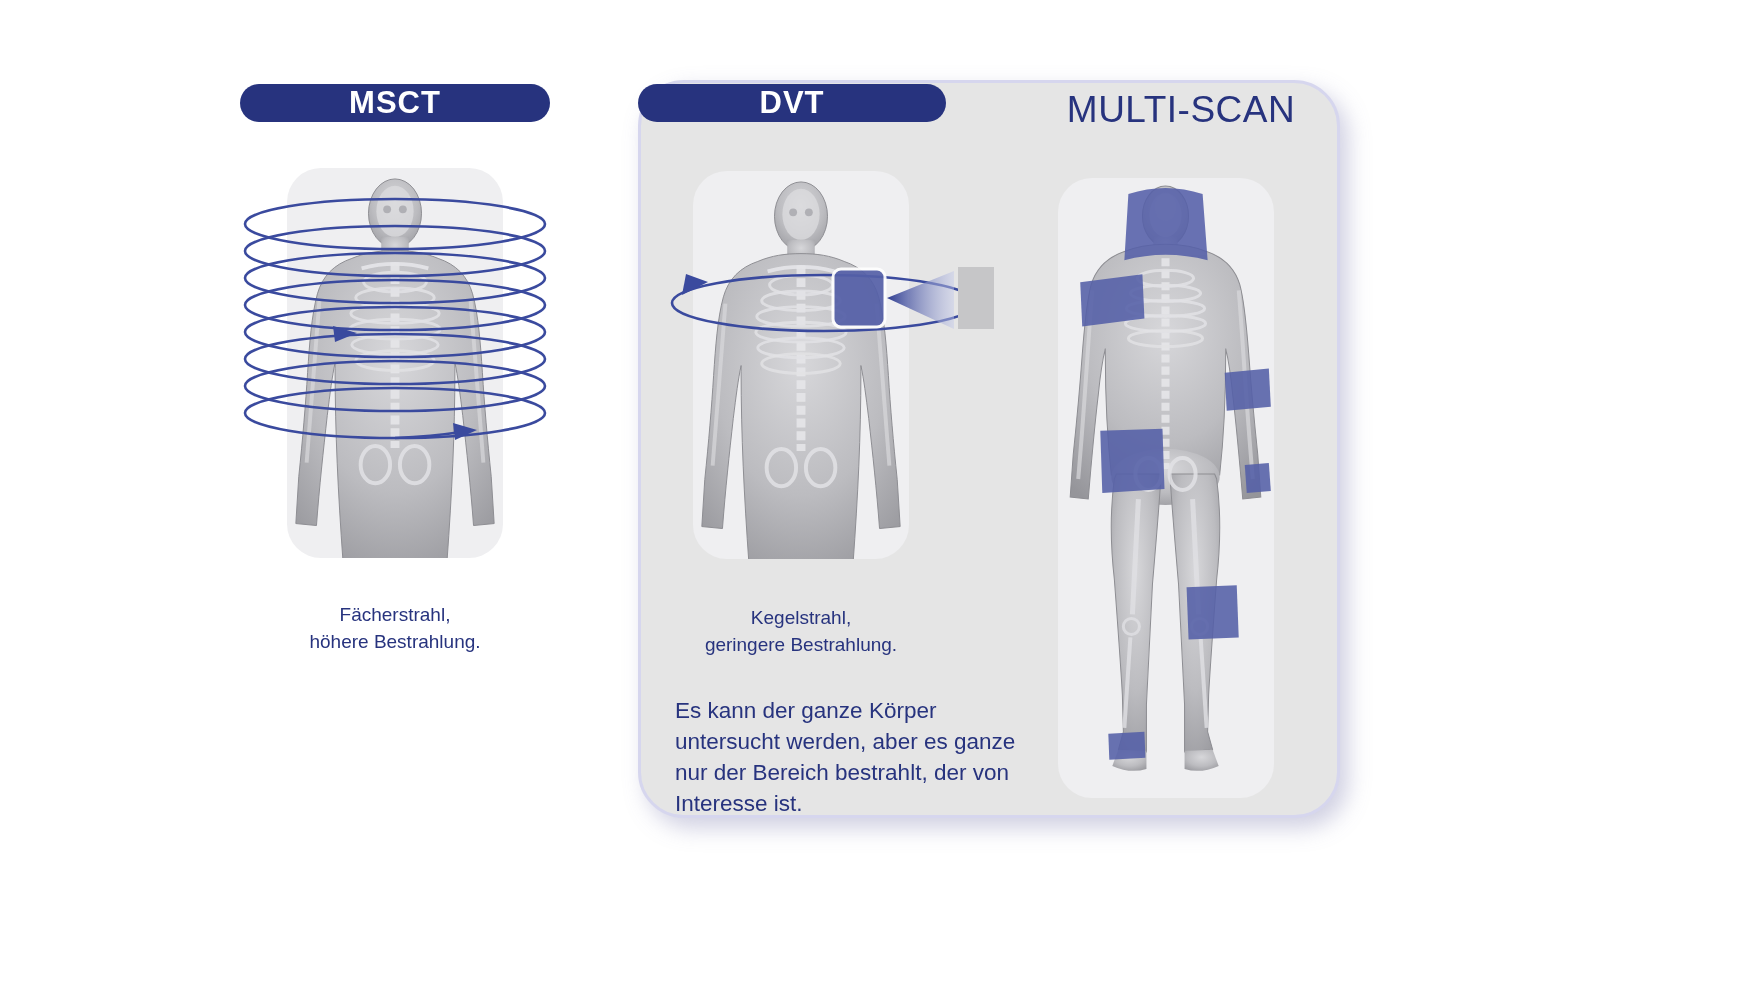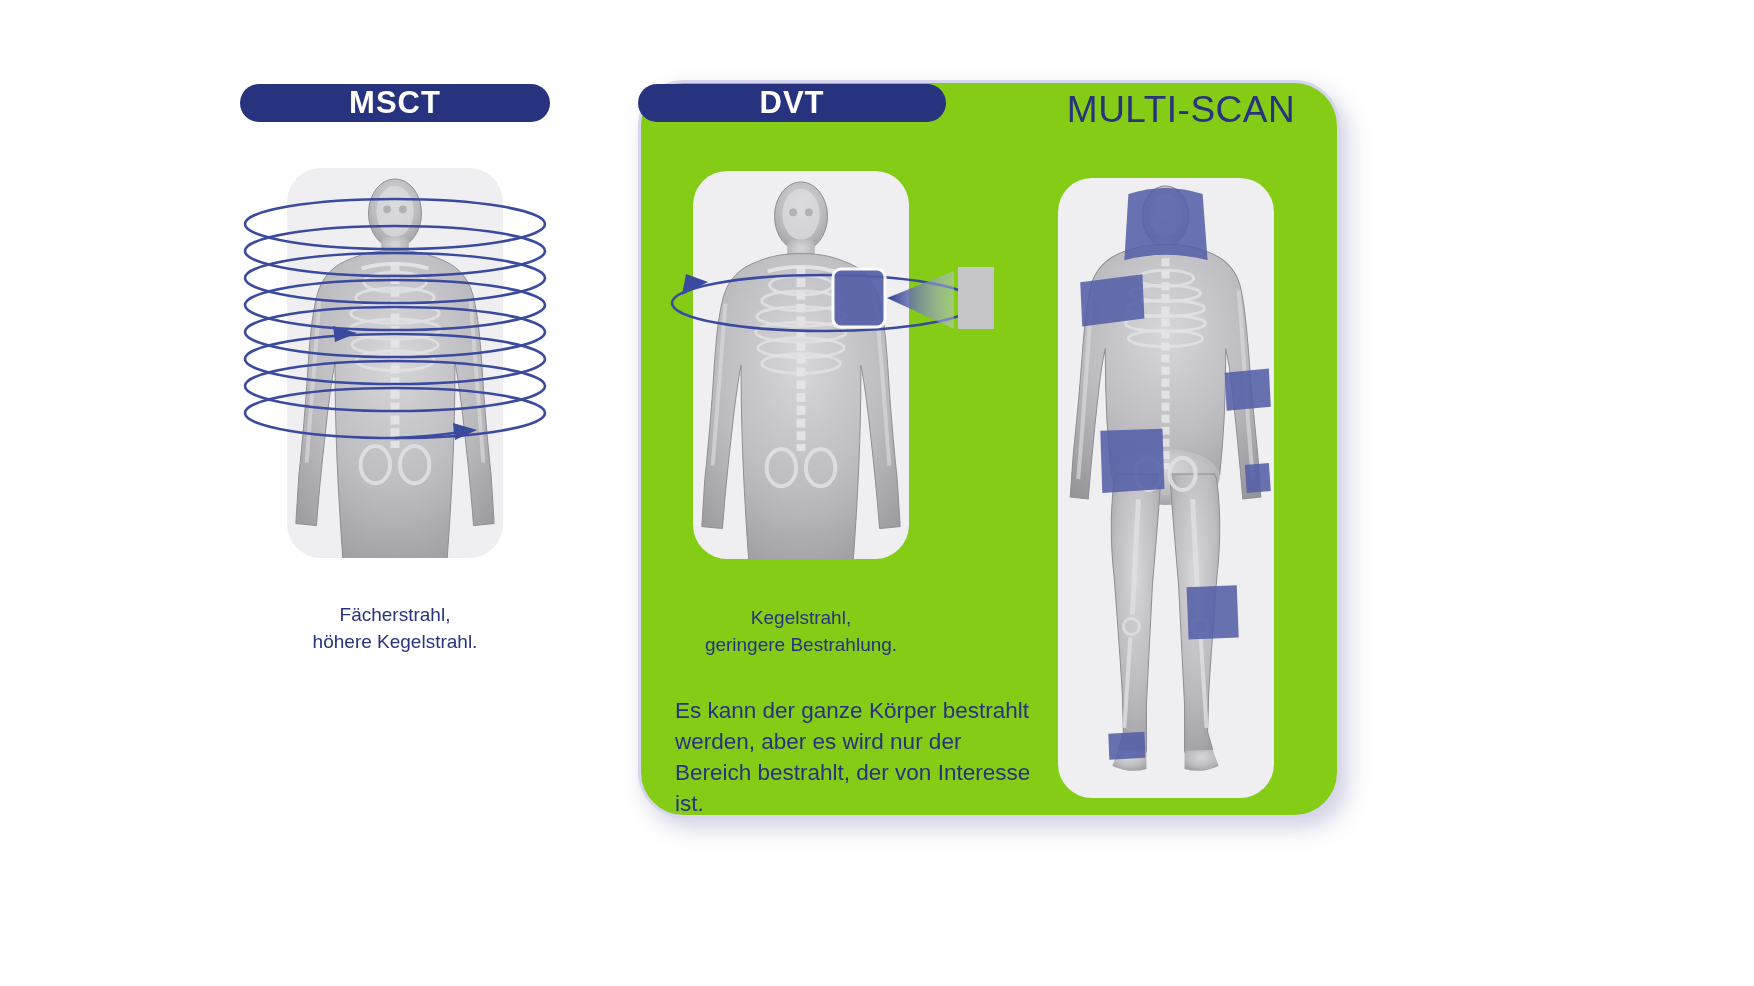--- a/index.html
+++ b/index.html
@@ -25,21 +25,21 @@
   .caption {
     position:absolute; color:#27337e; font-size:19px; line-height:1.4;
     text-align:center;
     margin-top:27px;
   }
   .msct-caption { left:245px; top:575px; width:300px; }
 
   
   .dvt-card {
     position:absolute; left:638px; top:80px; width:702px; height:738px;
-    background:#84cc16; border:3px solid #d6d6ee; border-radius:46px;
+    background:#e5e5e5; border:3px solid #d6d6ee; border-radius:46px;
     box-shadow: 8px 10px 22px rgba(120,120,172,0.35);
     padding-left: 35px;
   }
   .dvt-badge { left:-3px; top:1px; width:308px; height:38px; }
   .multiscan-title {
     position:absolute; left:385px; top:8px; width:310px;
     color:#27337e; font-size:37px; font-weight:400; line-height:1.02;
     text-align:center; letter-spacing:0.5px;
   }
   .multiscan-title span { display:block; }
@@ -112,21 +112,21 @@
       <ellipse cx="162" cy="194" rx="150" ry="25"></ellipse>
       <ellipse cx="162" cy="221" rx="150" ry="25"></ellipse>
     </g>
     <polygon points="100,134 124,141 102,150" fill="#3a4a9e"></polygon>
     <path d="M162 246 A150 25 0 0 0 228 240" fill="none" stroke="#3a4a9e" stroke-width="2.6"></path>
     <polygon points="220,231 244,238 222,248" fill="#3a4a9e"></polygon>
   </svg>
 
   <p class="caption msct-caption">
     <span>Fächerstrahl,</span><br>
-    <span>höhere Kegelstrahl.</span>
+    <span>höhere Bestrahlung.</span>
   </p>
 
   <div class="dvt-card">
 
     <div class="badge dvt-badge">
       <span>DVT</span>
     </div>
 
     <h2 class="multiscan-title">
       <span>MULTI-SCAN</span>
@@ -161,21 +161,21 @@
       <polygon points="239,43 306,16 306,74" fill="url(#coneGrad)"></polygon>
       <rect x="185" y="14" width="52" height="58" rx="8" fill="#5560a8" stroke="#ffffff" stroke-width="3" opacity="0.92"></rect>
       <rect x="310" y="12" width="36" height="62" fill="#c6c6c8"></rect>
     </svg>
 
     <p class="caption dvt-caption">
       <span>Kegelstrahl,</span><br>
       <span>geringere Bestrahlung.</span>
     </p>
 
-    <p class="dvt-description">Es kann der ganze Körper bestrahlt werden, aber es wird nur der Bereich bestrahlt, der von Interesse ist.</p>
+    <p class="dvt-description">Es kann der ganze Körper untersucht werden, aber es ganze nur der Bereich bestrahlt, der von Interesse ist.</p>
 
     <div class="figure-panel multiscan-panel">
       <svg viewBox="0 0 215 620" width="216" height="622">
 
         <ellipse cx="107" cy="38" rx="23" ry="30" fill="url(#bodyGrad)" stroke="#8d8d92" stroke-width="1"></ellipse>
         <rect x="95" y="58" width="24" height="22" fill="url(#bodyGrad)"></rect>
         <path fill="url(#bodyGrad)" stroke="#8d8d92" stroke-width="1" d="M64 74 C48 80 38 90 33 106 C28 124 26 150 24 176 C22 204 19 238 15 276 L12 318 L30 320 C33 284 36 250 40 216 C42 196 44 182 47 170 L47 176 C47 220 49 260 53 296 L161 296 C165 260 167 220 167 176 L167 170 C170 182 172 196 174 216 C178 250 181 284 184 320 L202 318 L199 276 C195 238 192 204 190 176 C188 150 186 124 181 106 C176 90 166 80 150 74 C136 68 122 66 107 66 C92 66 78 68 64 74 Z"></path>
         <ellipse cx="107" cy="298" rx="54" ry="28" fill="url(#bodyGrad)"></ellipse>
         <path fill="url(#bodyGrad)" stroke="#8d8d92" stroke-width="1" d="M56 300 C52 330 52 365 56 400 C59 440 62 480 64 515 L65 552 L60 570 L88 572 L88 525 C90 480 92 440 94 405 C97 370 100 335 102 305 L102 295 L58 295 Z"></path>
         <path fill="url(#bodyGrad)" stroke="#8d8d92" stroke-width="1" d="M158 300 C162 330 162 365 158 400 C155 440 152 480 150 515 L149 552 L154 570 L126 572 L126 525 C124 480 122 440 120 405 C117 370 114 335 112 305 L112 295 L156 295 Z"></path>

